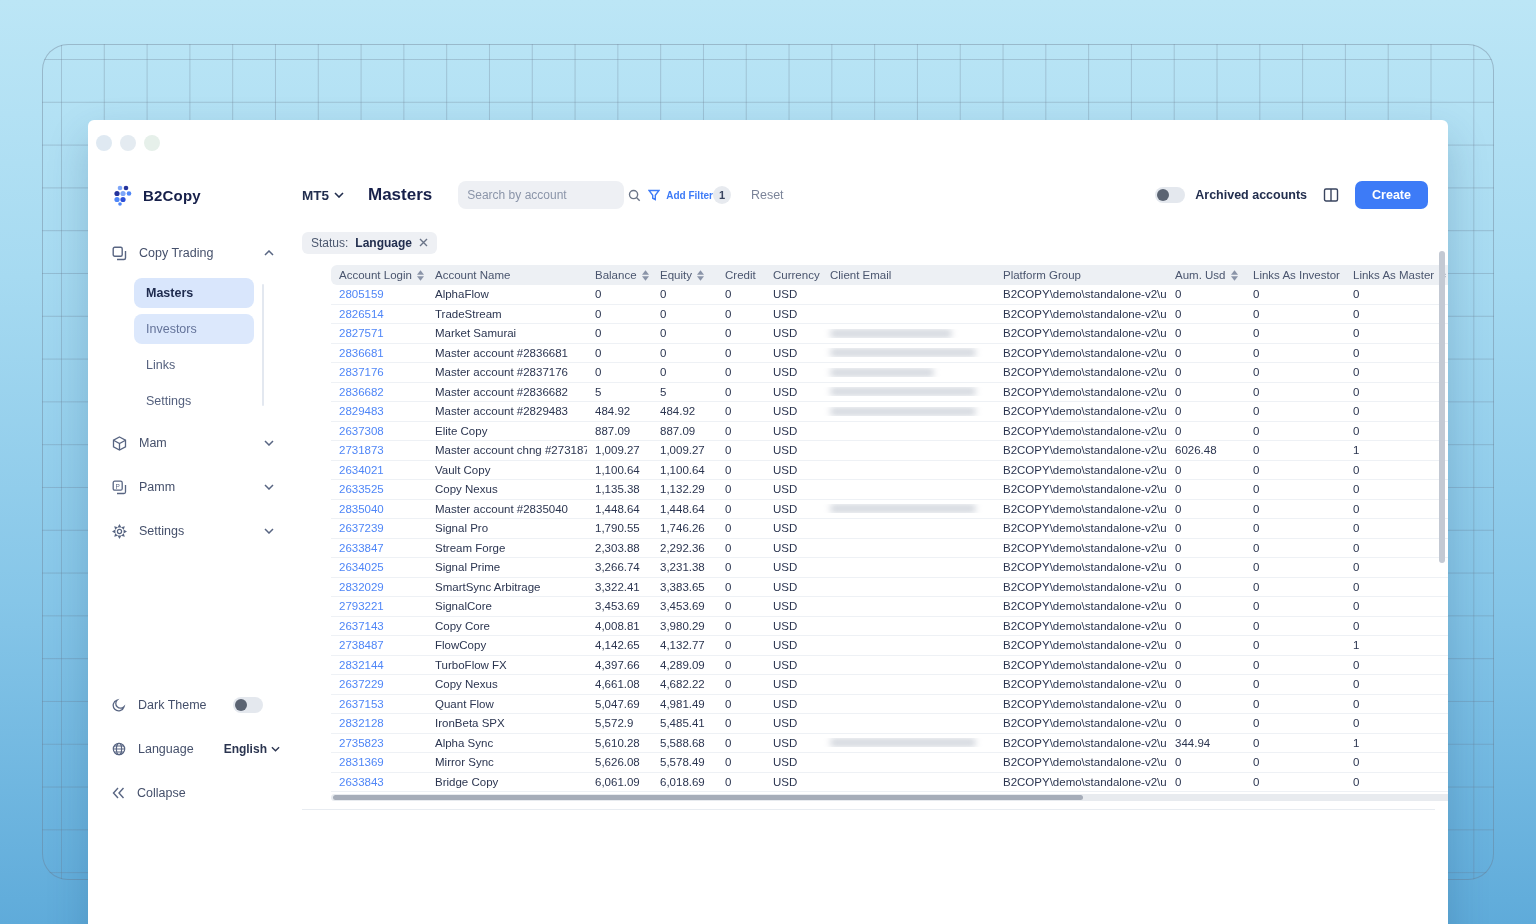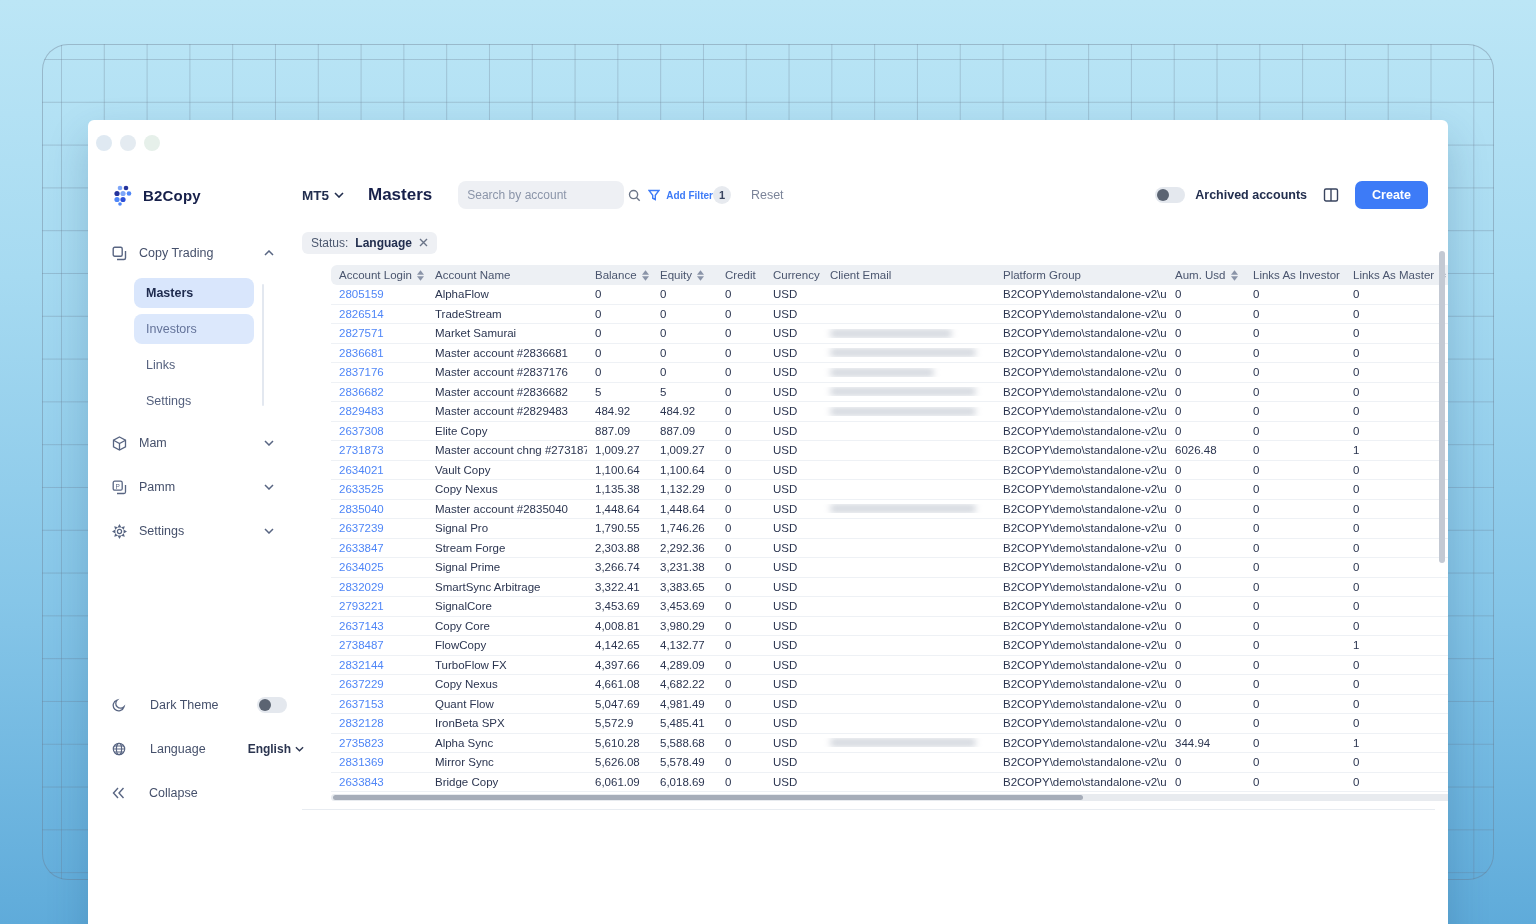--- a/index.html
+++ b/index.html
@@ -35,21 +35,21 @@
   .logo-name { font-size:15px; font-weight:bold; color:#17204a; letter-spacing:.2px; }
   .nav { flex:1; }
   .nav-section { display:flex; align-items:center; gap:12px; height:26px; margin-bottom:18px; color:#45506b; font-size:12.5px; cursor:pointer; }
   .nav-section .grow { flex:1; }
   .subitems { position:relative; margin:-6px 0 14px 0; }
   .subline { position:absolute; right:26px; top:6px; bottom:10px; width:2px; background:#e3e8f0; border-radius:2px; }
   .subitem { width:120px; margin:0 0 6px 22px; padding:8px 12px; font-size:12.5px; color:#55617e; border-radius:8px; cursor:pointer; }
   .subitem.active { background:#d9e6fc; color:#1e2a4d; font-weight:bold; }
   .subitem.hl { background:#dce8fc; color:#64739a; }
   .side-footer { margin-top:auto; }
-  .foot-row { display:flex; align-items:center; gap:24px; height:26px; margin-top:18px; font-size:12.5px; color:#45506b; cursor:pointer; }
+  .foot-row { display:flex; align-items:center; gap:12px; height:26px; margin-top:18px; font-size:12.5px; color:#45506b; cursor:pointer; }
   .toggle { width:30px; height:16px; background:#e4e8ee; border-radius:9px; position:relative; margin-left:14px; }
   .toggle .knob { position:absolute; left:2px; top:2px; width:12px; height:12px; border-radius:50%; background:#5b6472; }
   .lang-val { margin-left:18px; color:#2b3550; font-weight:bold; font-size:12px; display:flex; align-items:center; gap:4px; }
   .icon { display:inline-flex; align-items:center; justify-content:center; color:#586582; }
 
   
   .main { flex:1; padding:12px 0 0 12px; position:relative; min-width:0; }
   .topbar { display:flex; align-items:center; height:34px; }
   .mt5 { font-size:13.5px; font-weight:bold; color:#222e4e; display:flex; align-items:center; gap:5px; cursor:pointer; }
   .page-title { font-size:17px; font-weight:bold; color:#17204a; margin:0 26px 0 24px; }

